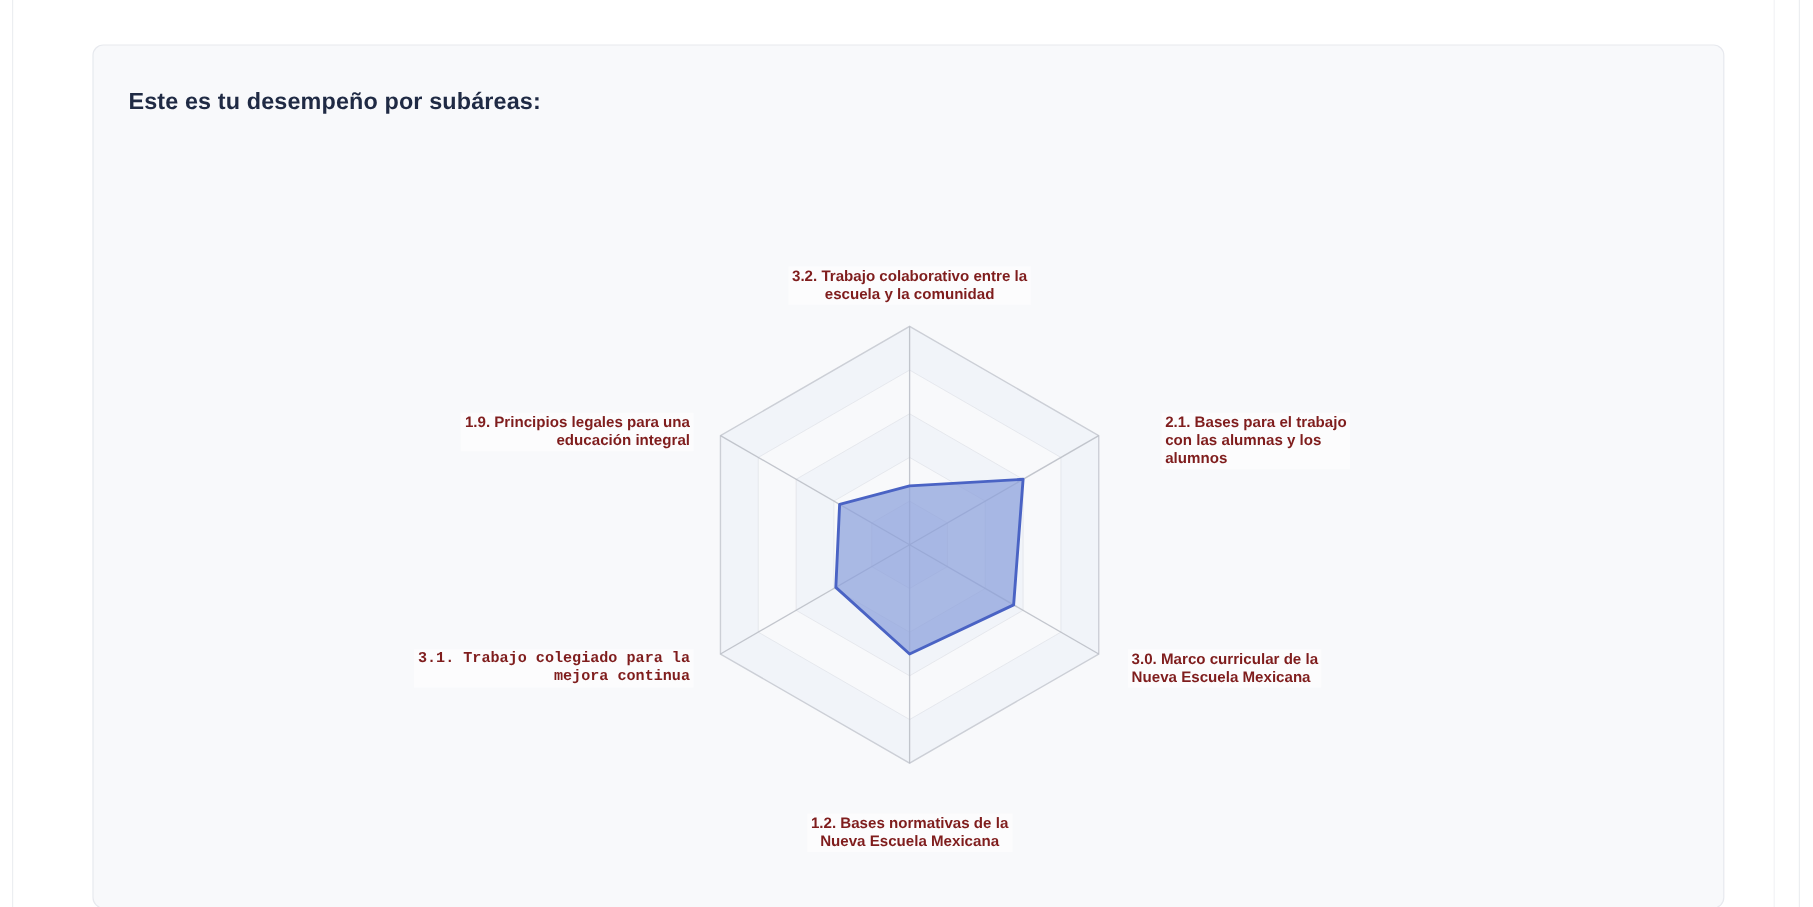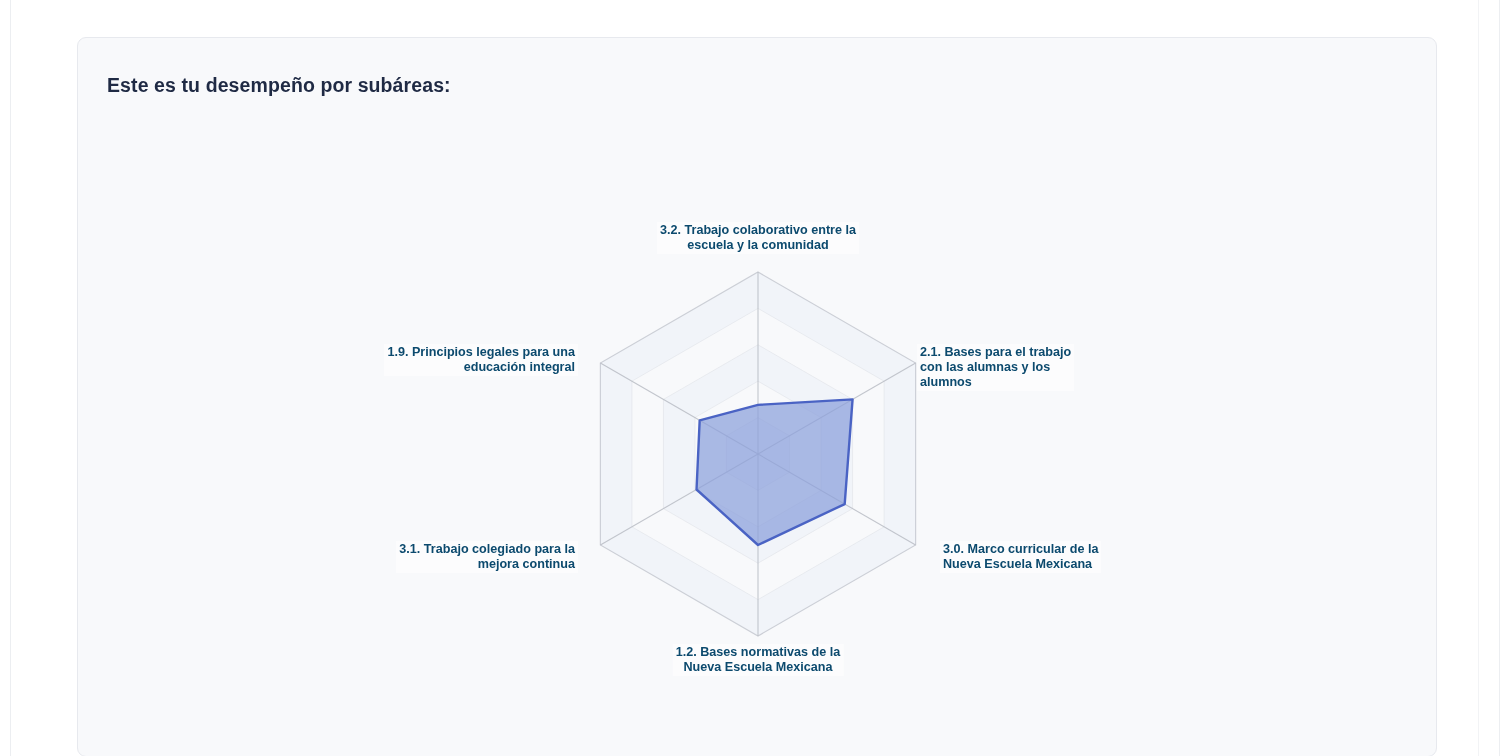--- a/index.html
+++ b/index.html
@@ -54,21 +54,21 @@
     position: absolute;
     left: 0; top: 0;
     width: 1360px; height: 720px;
     display: block;
   }
 
   .axis-label {
     position: absolute;
     font-size: 12.6px;
     font-weight: bold;
-    color: #0c4a6e;
+    color: #7f1d1d;
     line-height: 1.18;
     background: #fcfcfd;
     padding: 1px 3px;
     white-space: pre-line;
   }
   .axis-label.al-center { text-align: center; }
   .axis-label.al-left   { text-align: left; }
   .axis-label.al-right  { text-align: right; }
 </style>
 </head>
@@ -103,31 +103,31 @@
             <line x1="680" y1="416" x2="522.38" y2="325.00" stroke="#b9bcc4" stroke-width="1.1" stroke-opacity="0.85"></line>
           </g>
         <g id="radar-series">
             <polygon points="680.00,366.86 774.57,361.40 766.69,466.05 680.00,507.00 618.53,451.49 621.68,382.33" fill="#8b9fdb" fill-opacity="0.72" stroke="#4a63c4" stroke-width="2.4" stroke-linejoin="round"></polygon>
           </g>
       </svg>
 
       <div class="axis-label al-center" id="lab-0" style="top: 184px; left: 680px; transform: translateX(-50%);">3.2. Trabajo colaborativo entre la
 escuela y la comunidad</div>
 
-      <div class="axis-label al-left" id="lab-1" style="top: 306px; left: 839px;">2.1. Bases para el trabajo
+      <div class="axis-label al-left" id="lab-1" style="top: 306px; left: 890px;">2.1. Bases para el trabajo
 con las alumnas y los
 alumnos</div>
 
       <div class="axis-label al-left" id="lab-2" style="top: 503px; left: 862px;">3.0. Marco curricular de la
 Nueva Escuela Mexicana</div>
 
-      <div class="axis-label al-center" id="lab-3" style="top: 606px; left: 680px; transform: translateX(-50%);">1.2. Bases normativas de la
+      <div class="axis-label al-center" id="lab-3" style="top: 640px; left: 680px; transform: translateX(-50%);">1.2. Bases normativas de la
 Nueva Escuela Mexicana</div>
 
-      <div class="axis-label al-right" id="lab-4" style="top: 503px; right: 860px;">3.1. Trabajo colegiado para la
+      <div class="axis-label al-right" id="lab-4" style="top: 503px; right: 860px; font-family: Liberation Mono, monospace;">3.1. Trabajo colegiado para la
 mejora continua</div>
 
       <div class="axis-label al-right" id="lab-5" style="top: 306px; right: 860px;">1.9. Principios legales para una
 educación integral</div>
 
     </div>
   </div>
 </div>
 
 </body></html>

